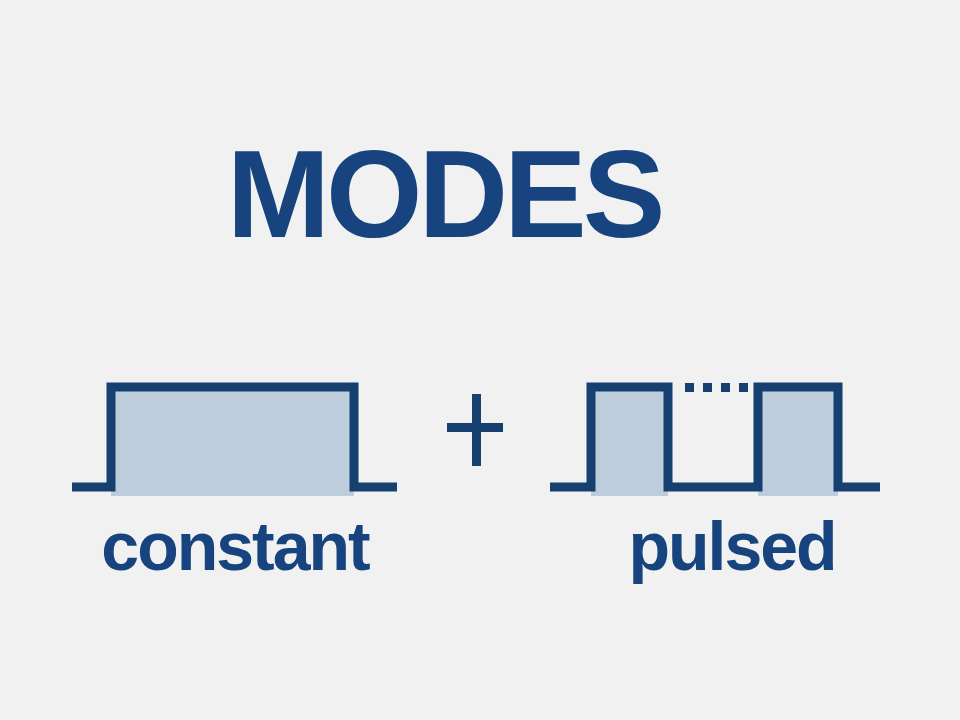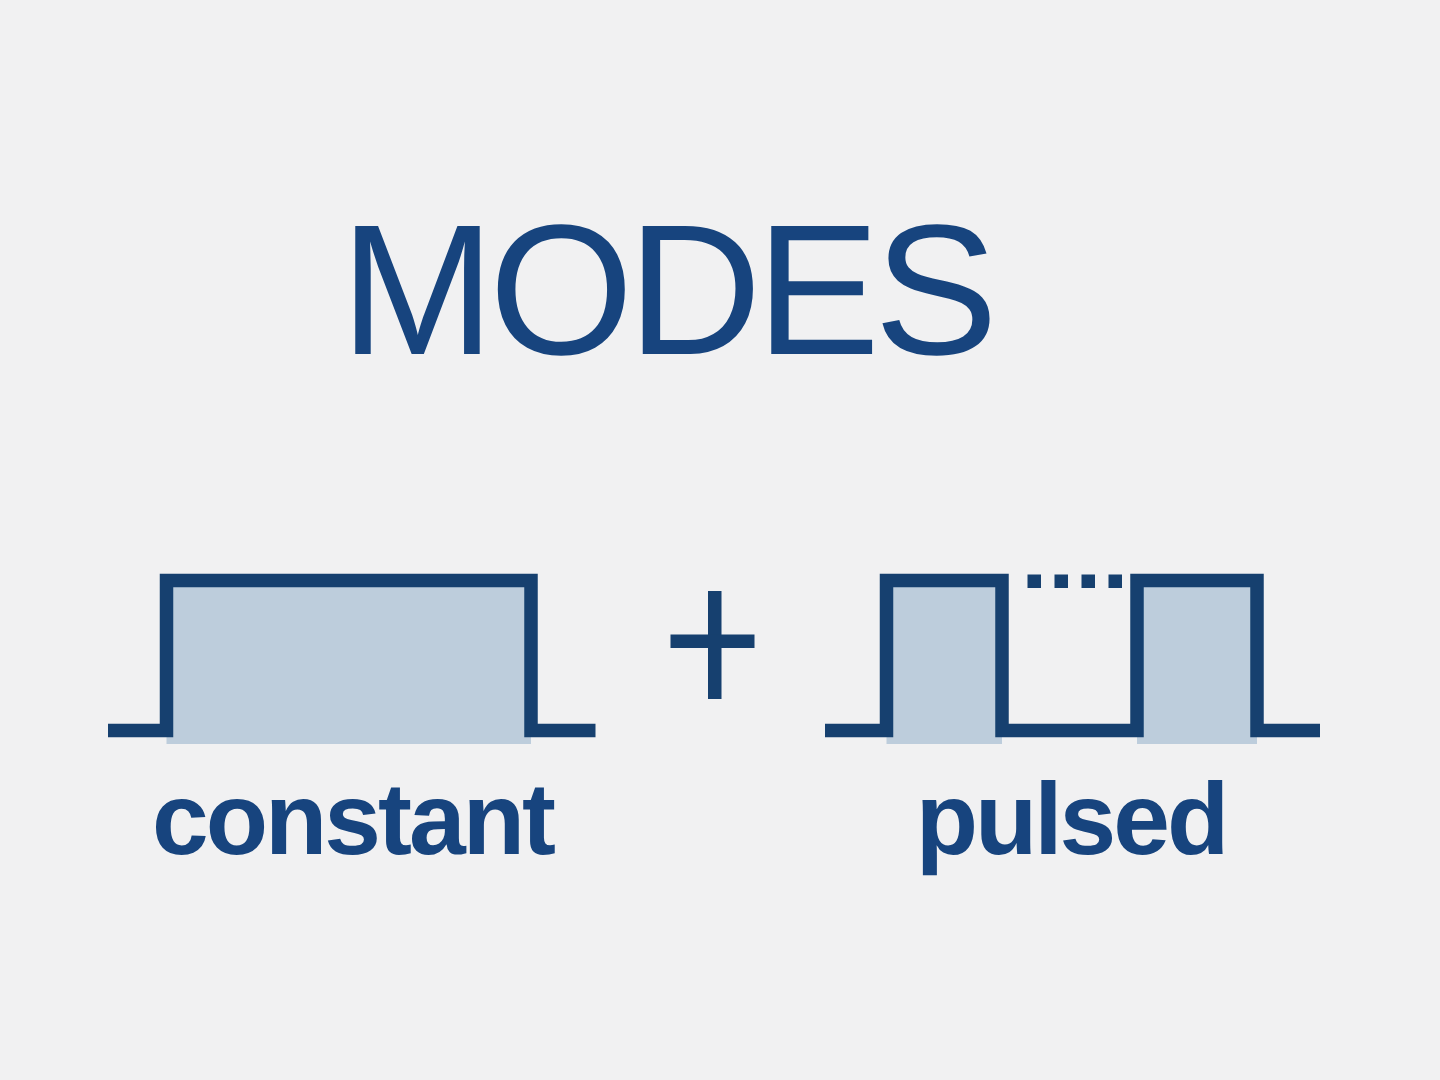--- a/index.html
+++ b/index.html
@@ -16,21 +16,21 @@
     width:960px;height:720px;
     background:var(--bg);
   }
   .title{
     position:absolute;
     left:0;top:136;
     top:136px;
     width:888px;height:116px;
     display:flex;align-items:center;justify-content:center;
     font-size:124px;
-    font-weight:normal;
+    font-weight:bold;
     letter-spacing:-4px;
     color:var(--text);
     line-height:1;
   }
   .figure{
     position:absolute;
     display:block;
   }
   .figure svg{display:block;}
   .fig-left{left:65px;top:375px;width:340px;}
@@ -49,21 +49,21 @@
     top:500px;
     height:92px;
     display:flex;align-items:center;justify-content:center;
     font-size:68px;
     font-weight:700;
     letter-spacing:-2px;
     color:var(--text);
     line-height:1;
   }
   .caption-left{left:65px;width:340px;}
-  .caption-right{left:534px;width:360px;}
+  .caption-right{left:552px;width:360px;}
   .plus{
     position:absolute;
     left:445px;top:392px;
     width:60px;height:76px;
   }
   .plus rect{fill:var(--stroke);}
 </style>
 </head>
 <body>
 

